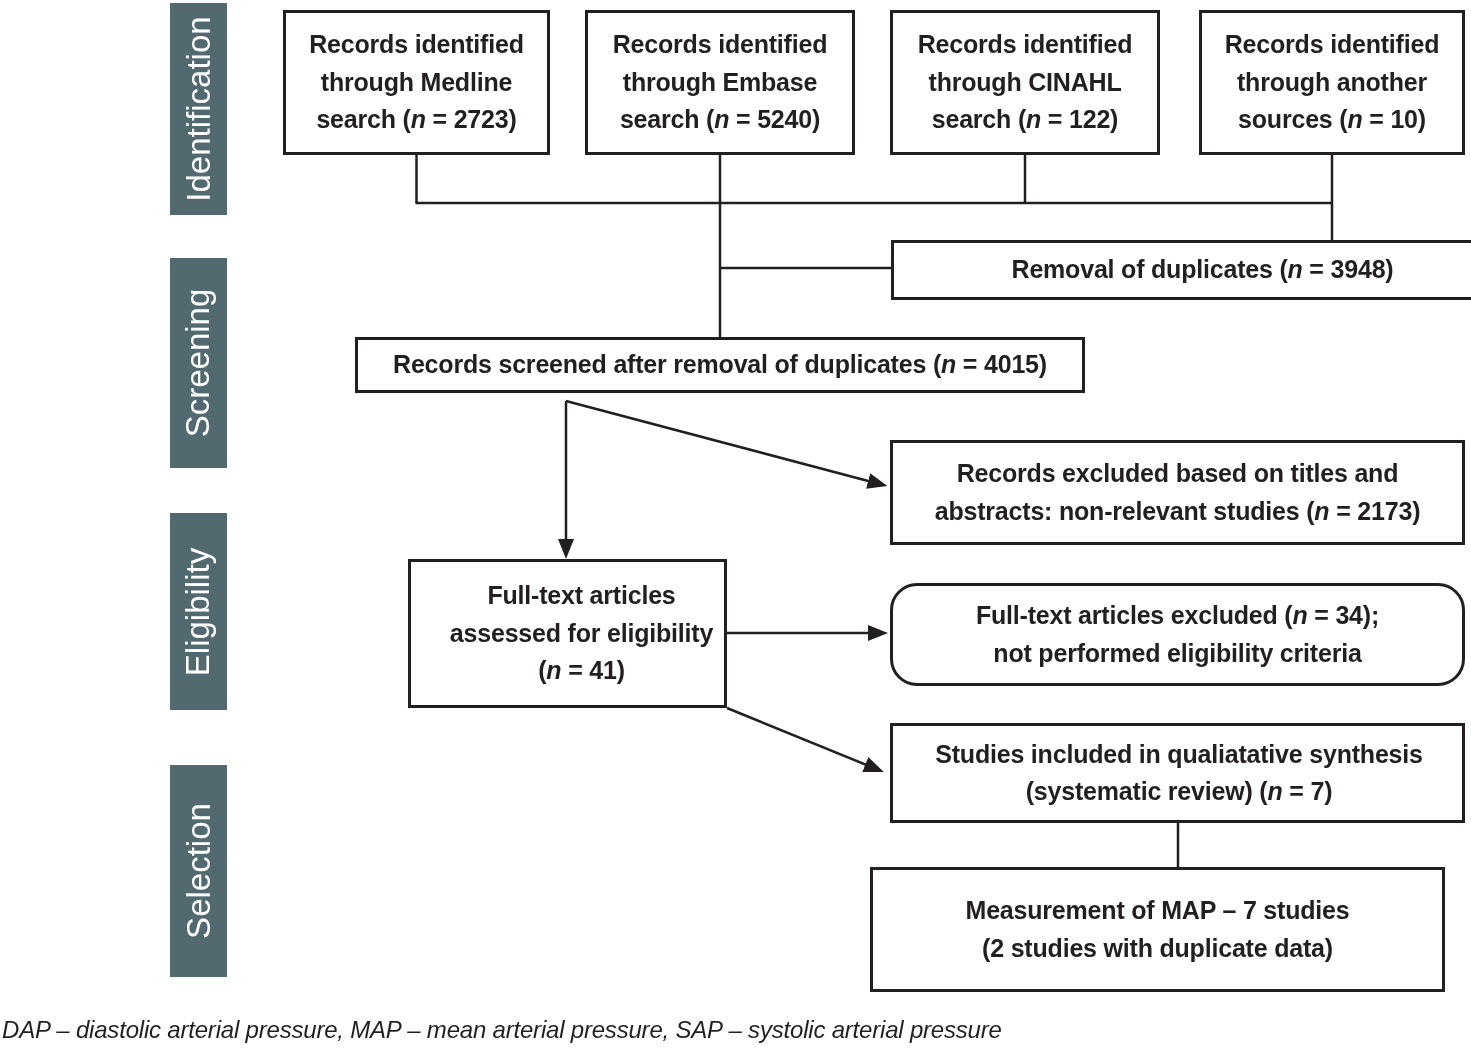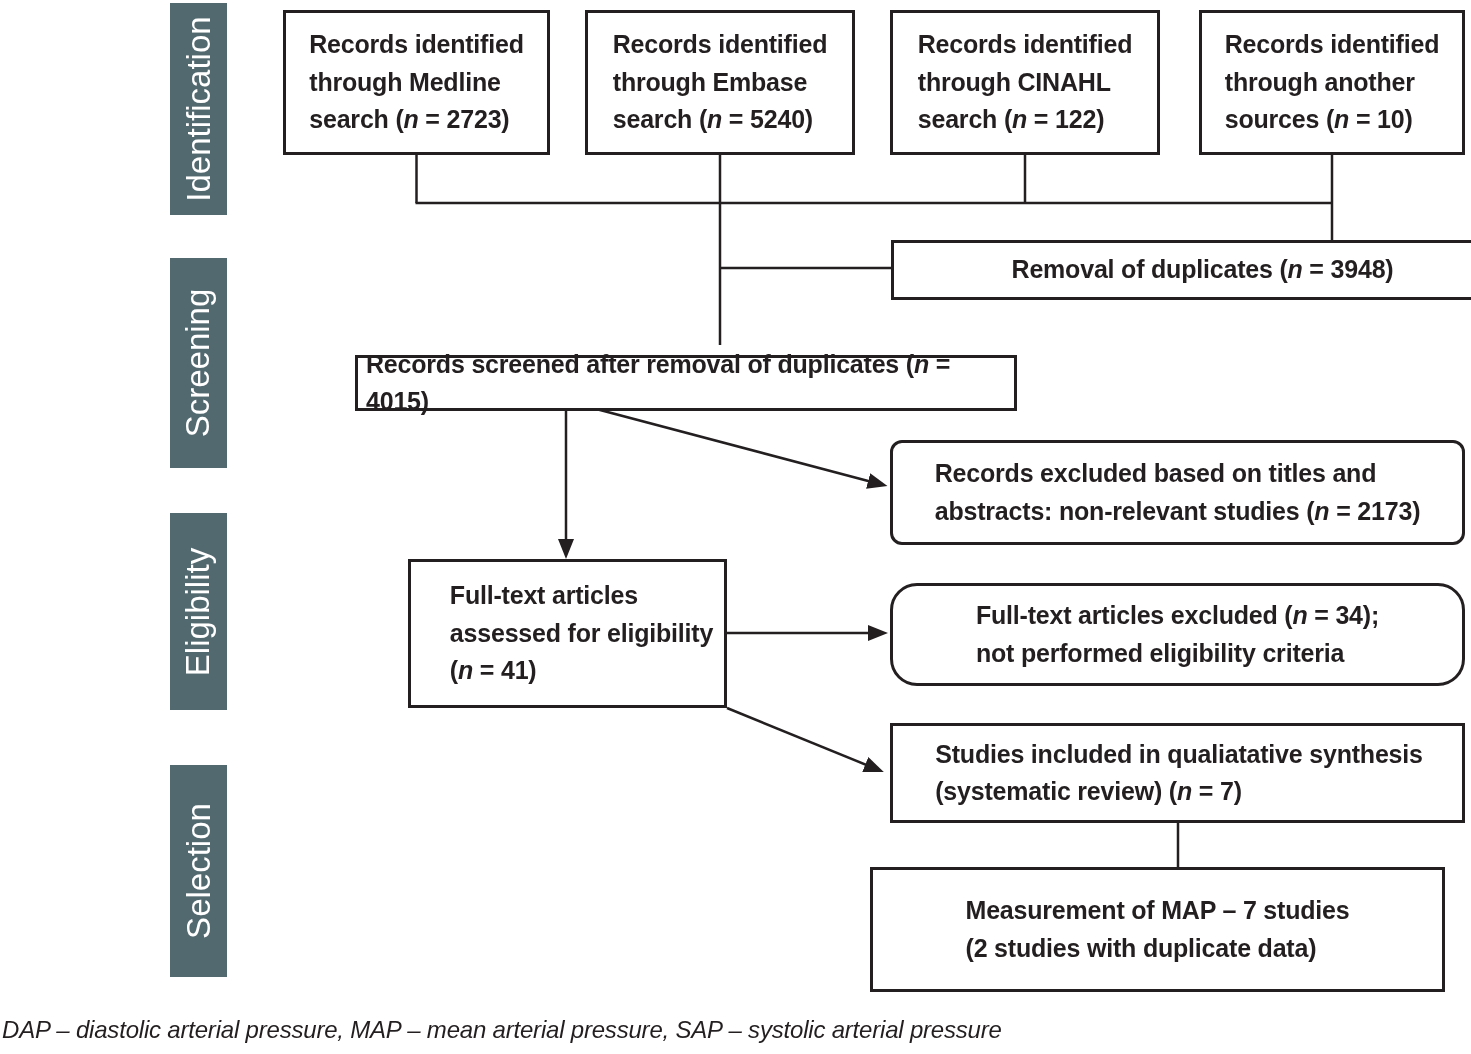--- a/index.html
+++ b/index.html
@@ -15,30 +15,30 @@
   .band{position:absolute;left:170px;width:57px;background:var(--band-bg);
         display:flex;align-items:center;justify-content:center;}
   .band span{transform:rotate(-90deg);white-space:nowrap;color:var(--band-text);
         font-size:33px;font-weight:500;}
   #band-identification{top:3px;height:212px;}
   #band-screening{top:258px;height:210px;}
   #band-eligibility{top:513px;height:197px;}
   #band-selection{top:765px;height:212px;}
   .box{position:absolute;background:var(--box-bg);border:3px solid var(--box-border);
        box-sizing:border-box;display:flex;align-items:center;justify-content:center;
-       text-align:left;font-size:25px;font-weight:600;line-height:1.5;
+       text-align:center;font-size:25px;font-weight:600;line-height:1.5;
        letter-spacing:-0.2px;padding:4px 8px;}
   .box i{font-style:italic;font-weight:600;}
   #box-medline{left:283px;top:10px;width:267px;height:145px;}
   #box-embase{left:585px;top:10px;width:270px;height:145px;}
   #box-cinahl{left:890px;top:10px;width:270px;height:145px;}
   #box-other{left:1199px;top:10px;width:266px;height:145px;}
   #box-duplicates{left:891px;top:240px;width:623px;height:60px;}
-  #box-screened{left:355px;top:355px;width:662px;height:56px;}
-  #box-excluded-titles{left:890px;top:440px;width:575px;height:105px;border-radius:12px;}
+  #box-screened{left:355px;top:337px;width:730px;height:56px;}
+  #box-excluded-titles{left:890px;top:440px;width:575px;height:105px;}
   #box-fulltext{left:408px;top:559px;width:319px;height:149px;padding-left:36px;}
   #box-fulltext-excluded{left:890px;top:583px;width:575px;height:103px;border-radius:27px;}
   #box-synthesis{left:890px;top:723px;width:575px;height:100px;padding-left:11px;}
   #box-map{left:870px;top:867px;width:575px;height:125px;}
   .footnote{position:absolute;left:2px;top:1016px;font-size:24px;font-weight:400;
        letter-spacing:-0.2px;color:var(--text);font-style:italic;}
 </style>
 </head>
 <body>
 

